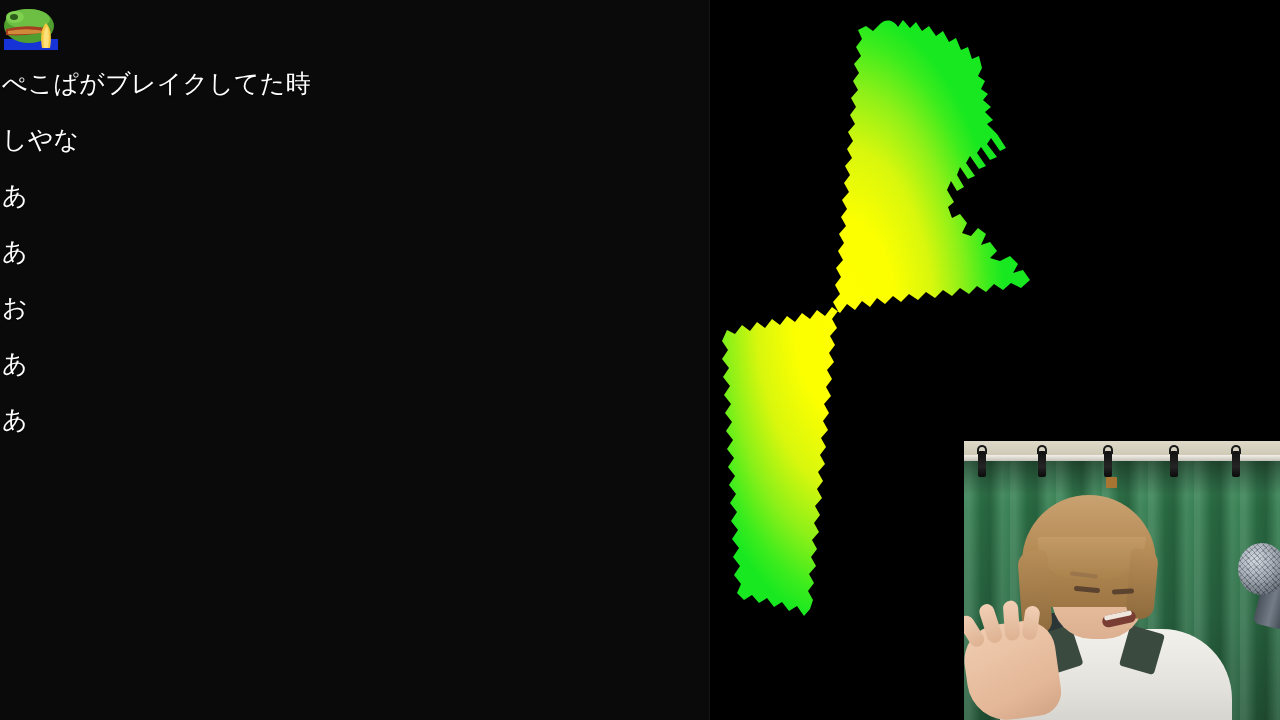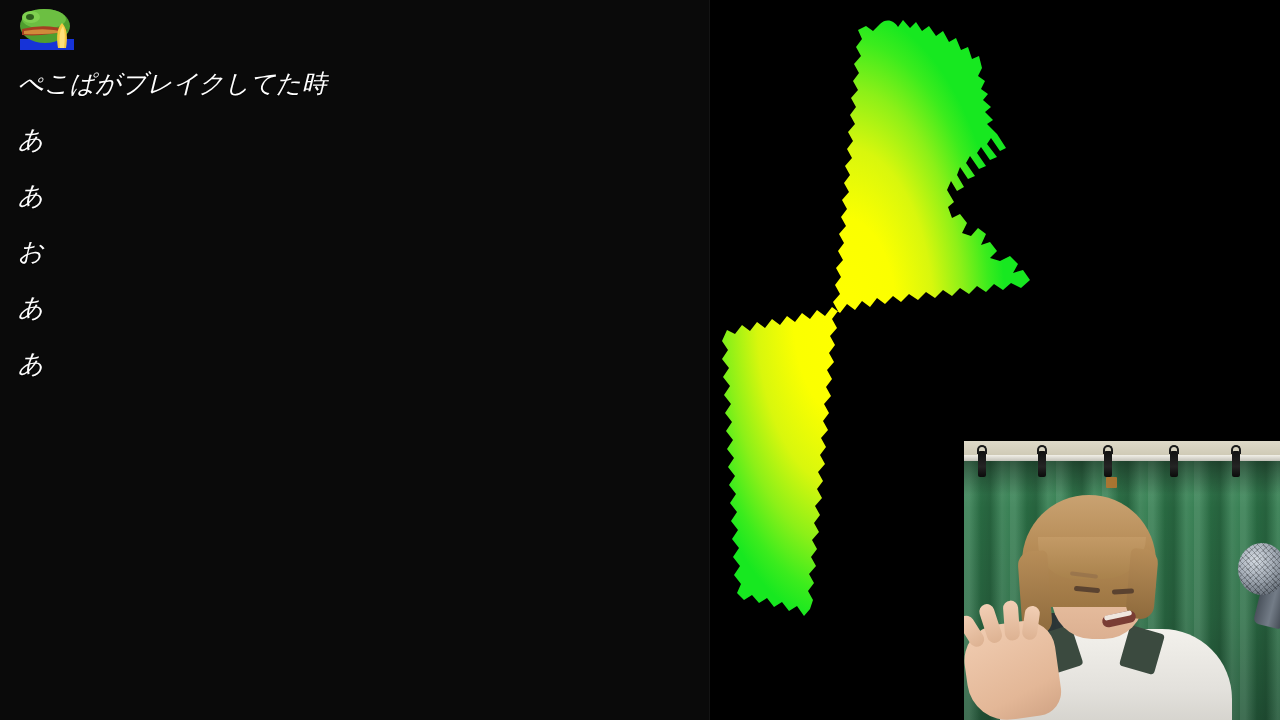--- a/index.html
+++ b/index.html
@@ -38,23 +38,22 @@
   #chat-list {
     position: absolute;
     left: 0;
     top: 0;
     width: 710px;
   }
   .chat-row {
     height: 56px;
     display: flex;
     align-items: center;
-    padding-left: 18px;
+    padding-left: 2px;
     box-sizing: border-box;
-    font-style: italic;
   }
   .chat-text {
     color: #ffffff;
     font-size: 25px;
     line-height: 1.1;
     letter-spacing: 0.2px;
     white-space: nowrap;
     text-shadow: 0 1px 1px rgba(0,0,0,0.9);
   }
   .chat-row.has-emote {
@@ -283,20 +282,23 @@
               <ellipse cx="12" cy="11" rx="4" ry="3" fill="#2d5e1c"></ellipse>
               <path d="M4 23 Q27 17 50 24 Q27 31 4 29 Z" fill="#a43f22"></path>
               <path d="M6 25 Q27 21 47 26 Q27 29 6 28 Z" fill="#d08a3a"></path>
               <path d="M40 42 Q37 24 44 17 Q51 24 48 42 Z" fill="#f5c842"></path>
               <path d="M42 42 Q40 26 45 20 Q48 27 46 42 Z" fill="#ffe07a"></path>
             </svg>
           </span>
         </div>
         <div class="chat-row">
           <span class="chat-text">ぺこぱがブレイクしてた時</span>
+        </div>
+        <div class="chat-row">
+          <span class="chat-text">しやな</span>
         </div>
         <div class="chat-row">
           <span class="chat-text">あ</span>
         </div>
         <div class="chat-row">
           <span class="chat-text">あ</span>
         </div>
         <div class="chat-row">
           <span class="chat-text">お</span>
         </div>

